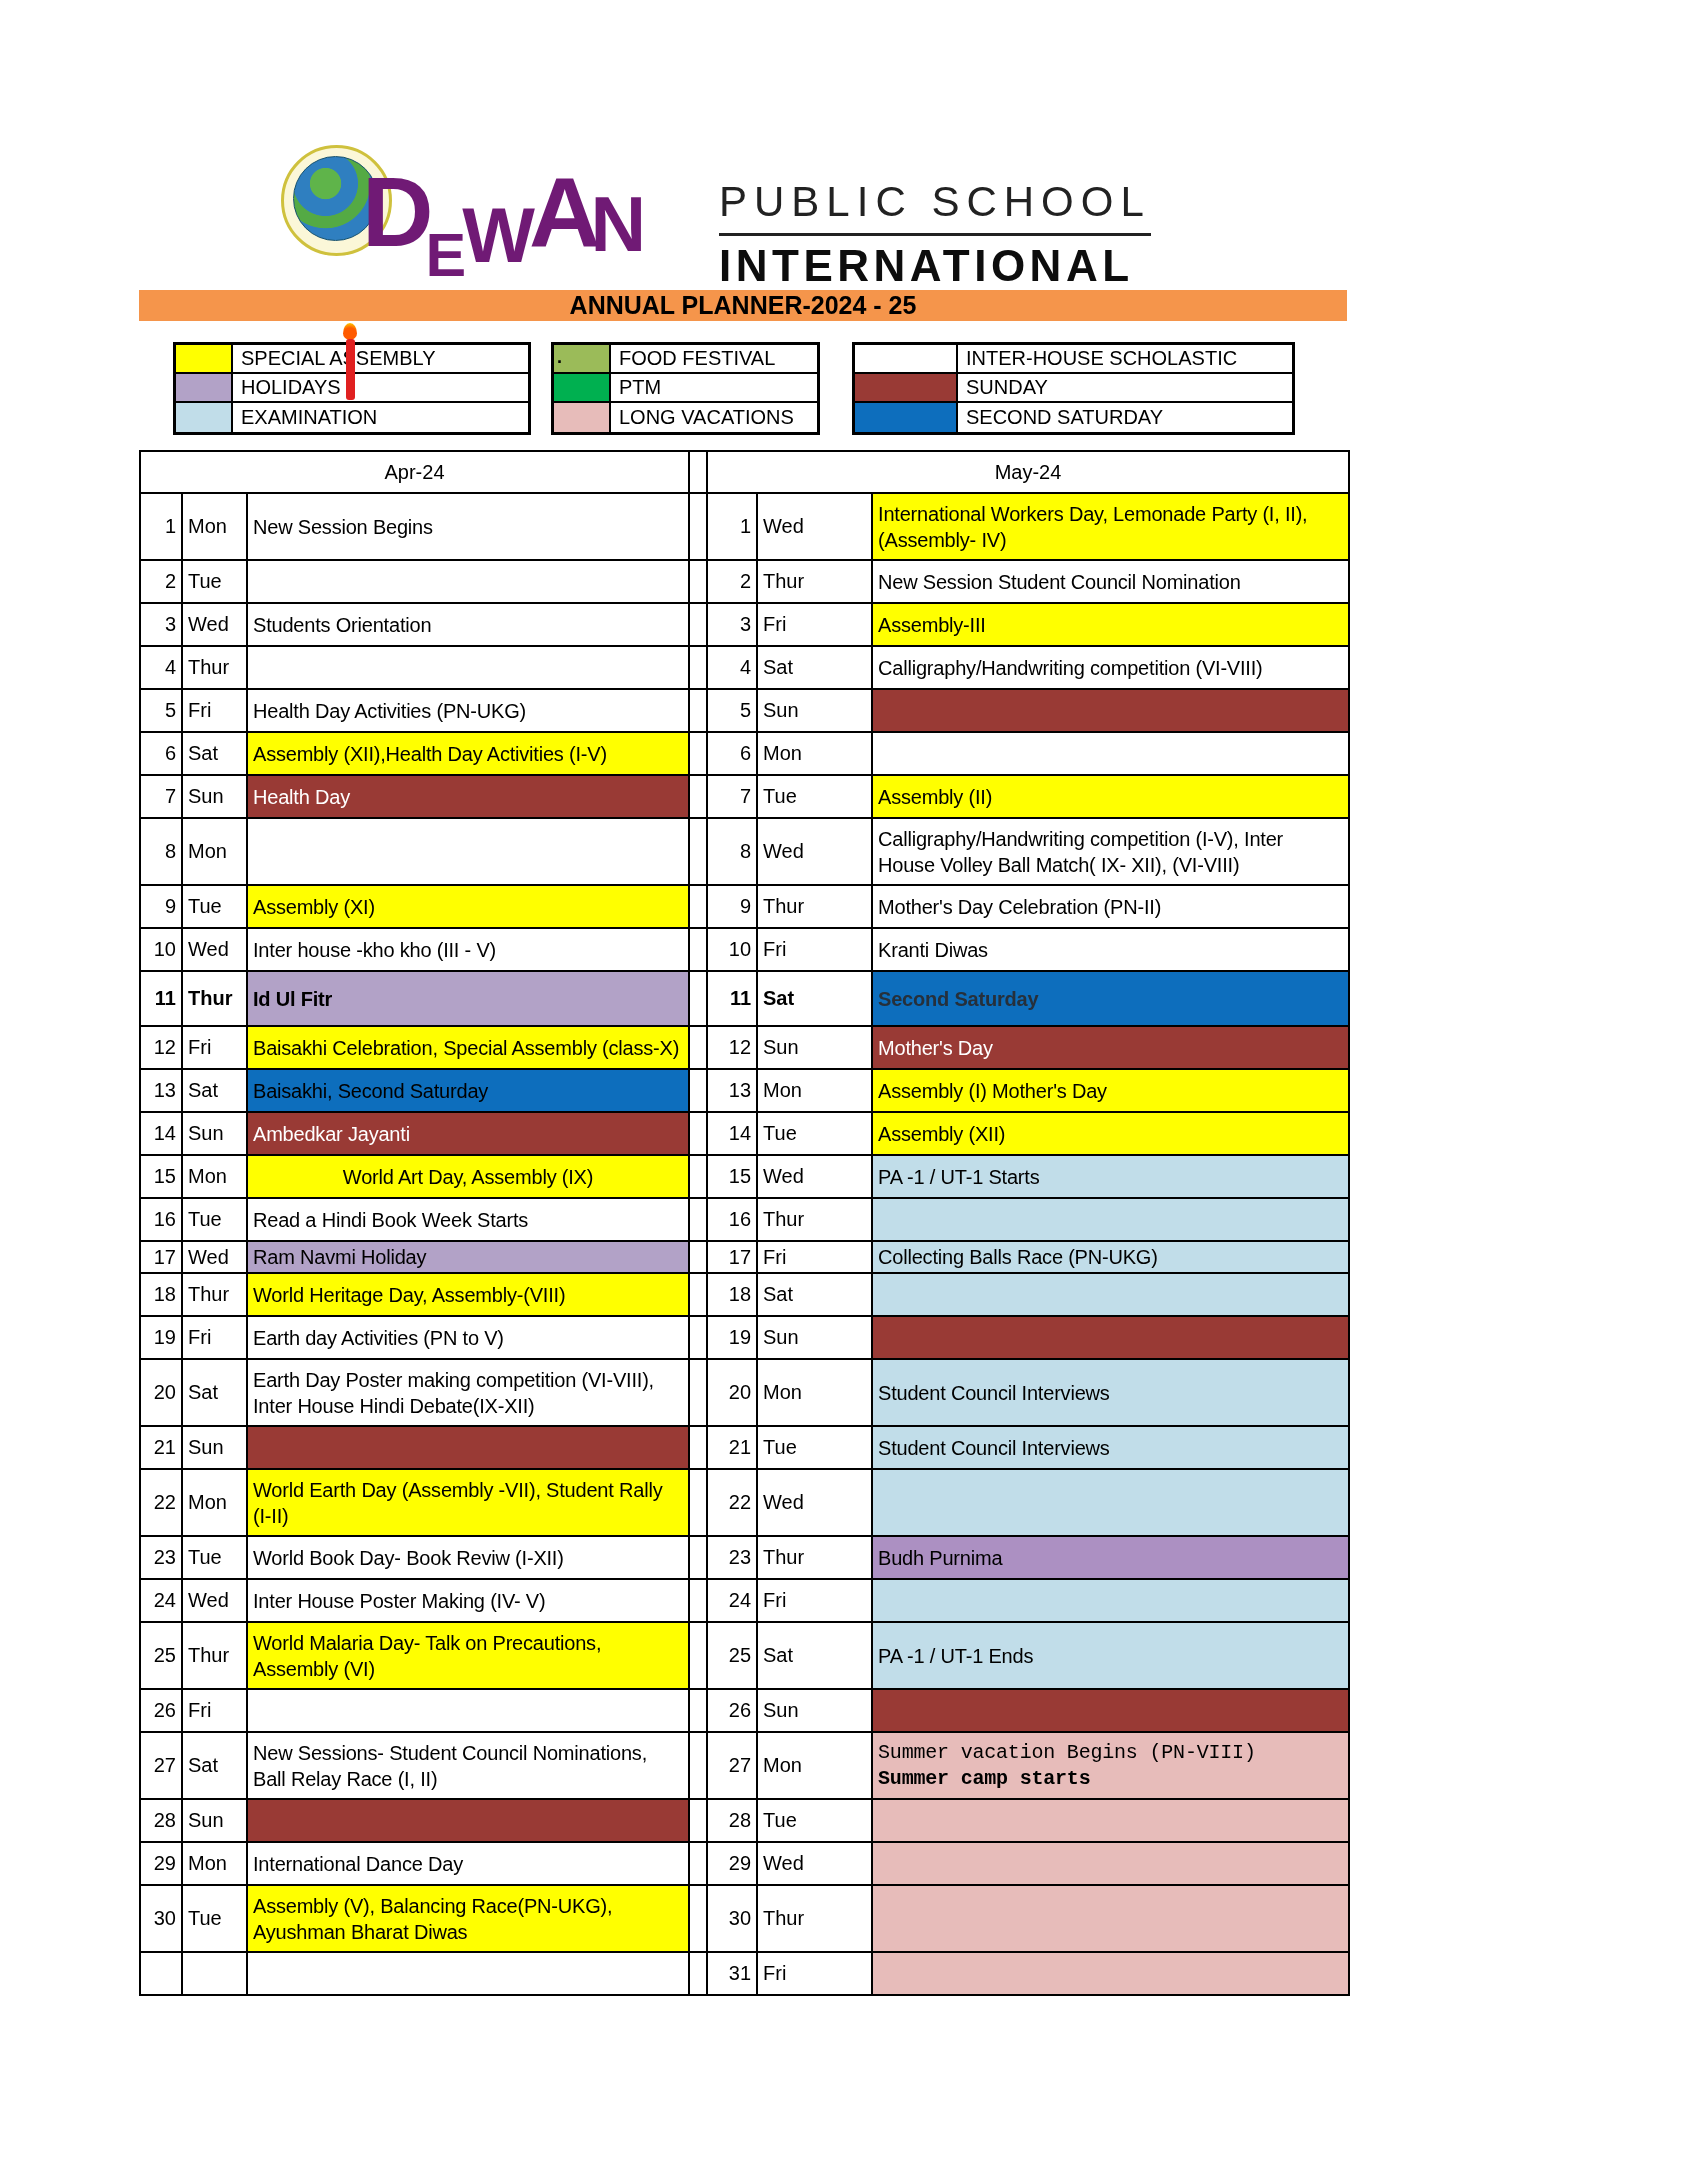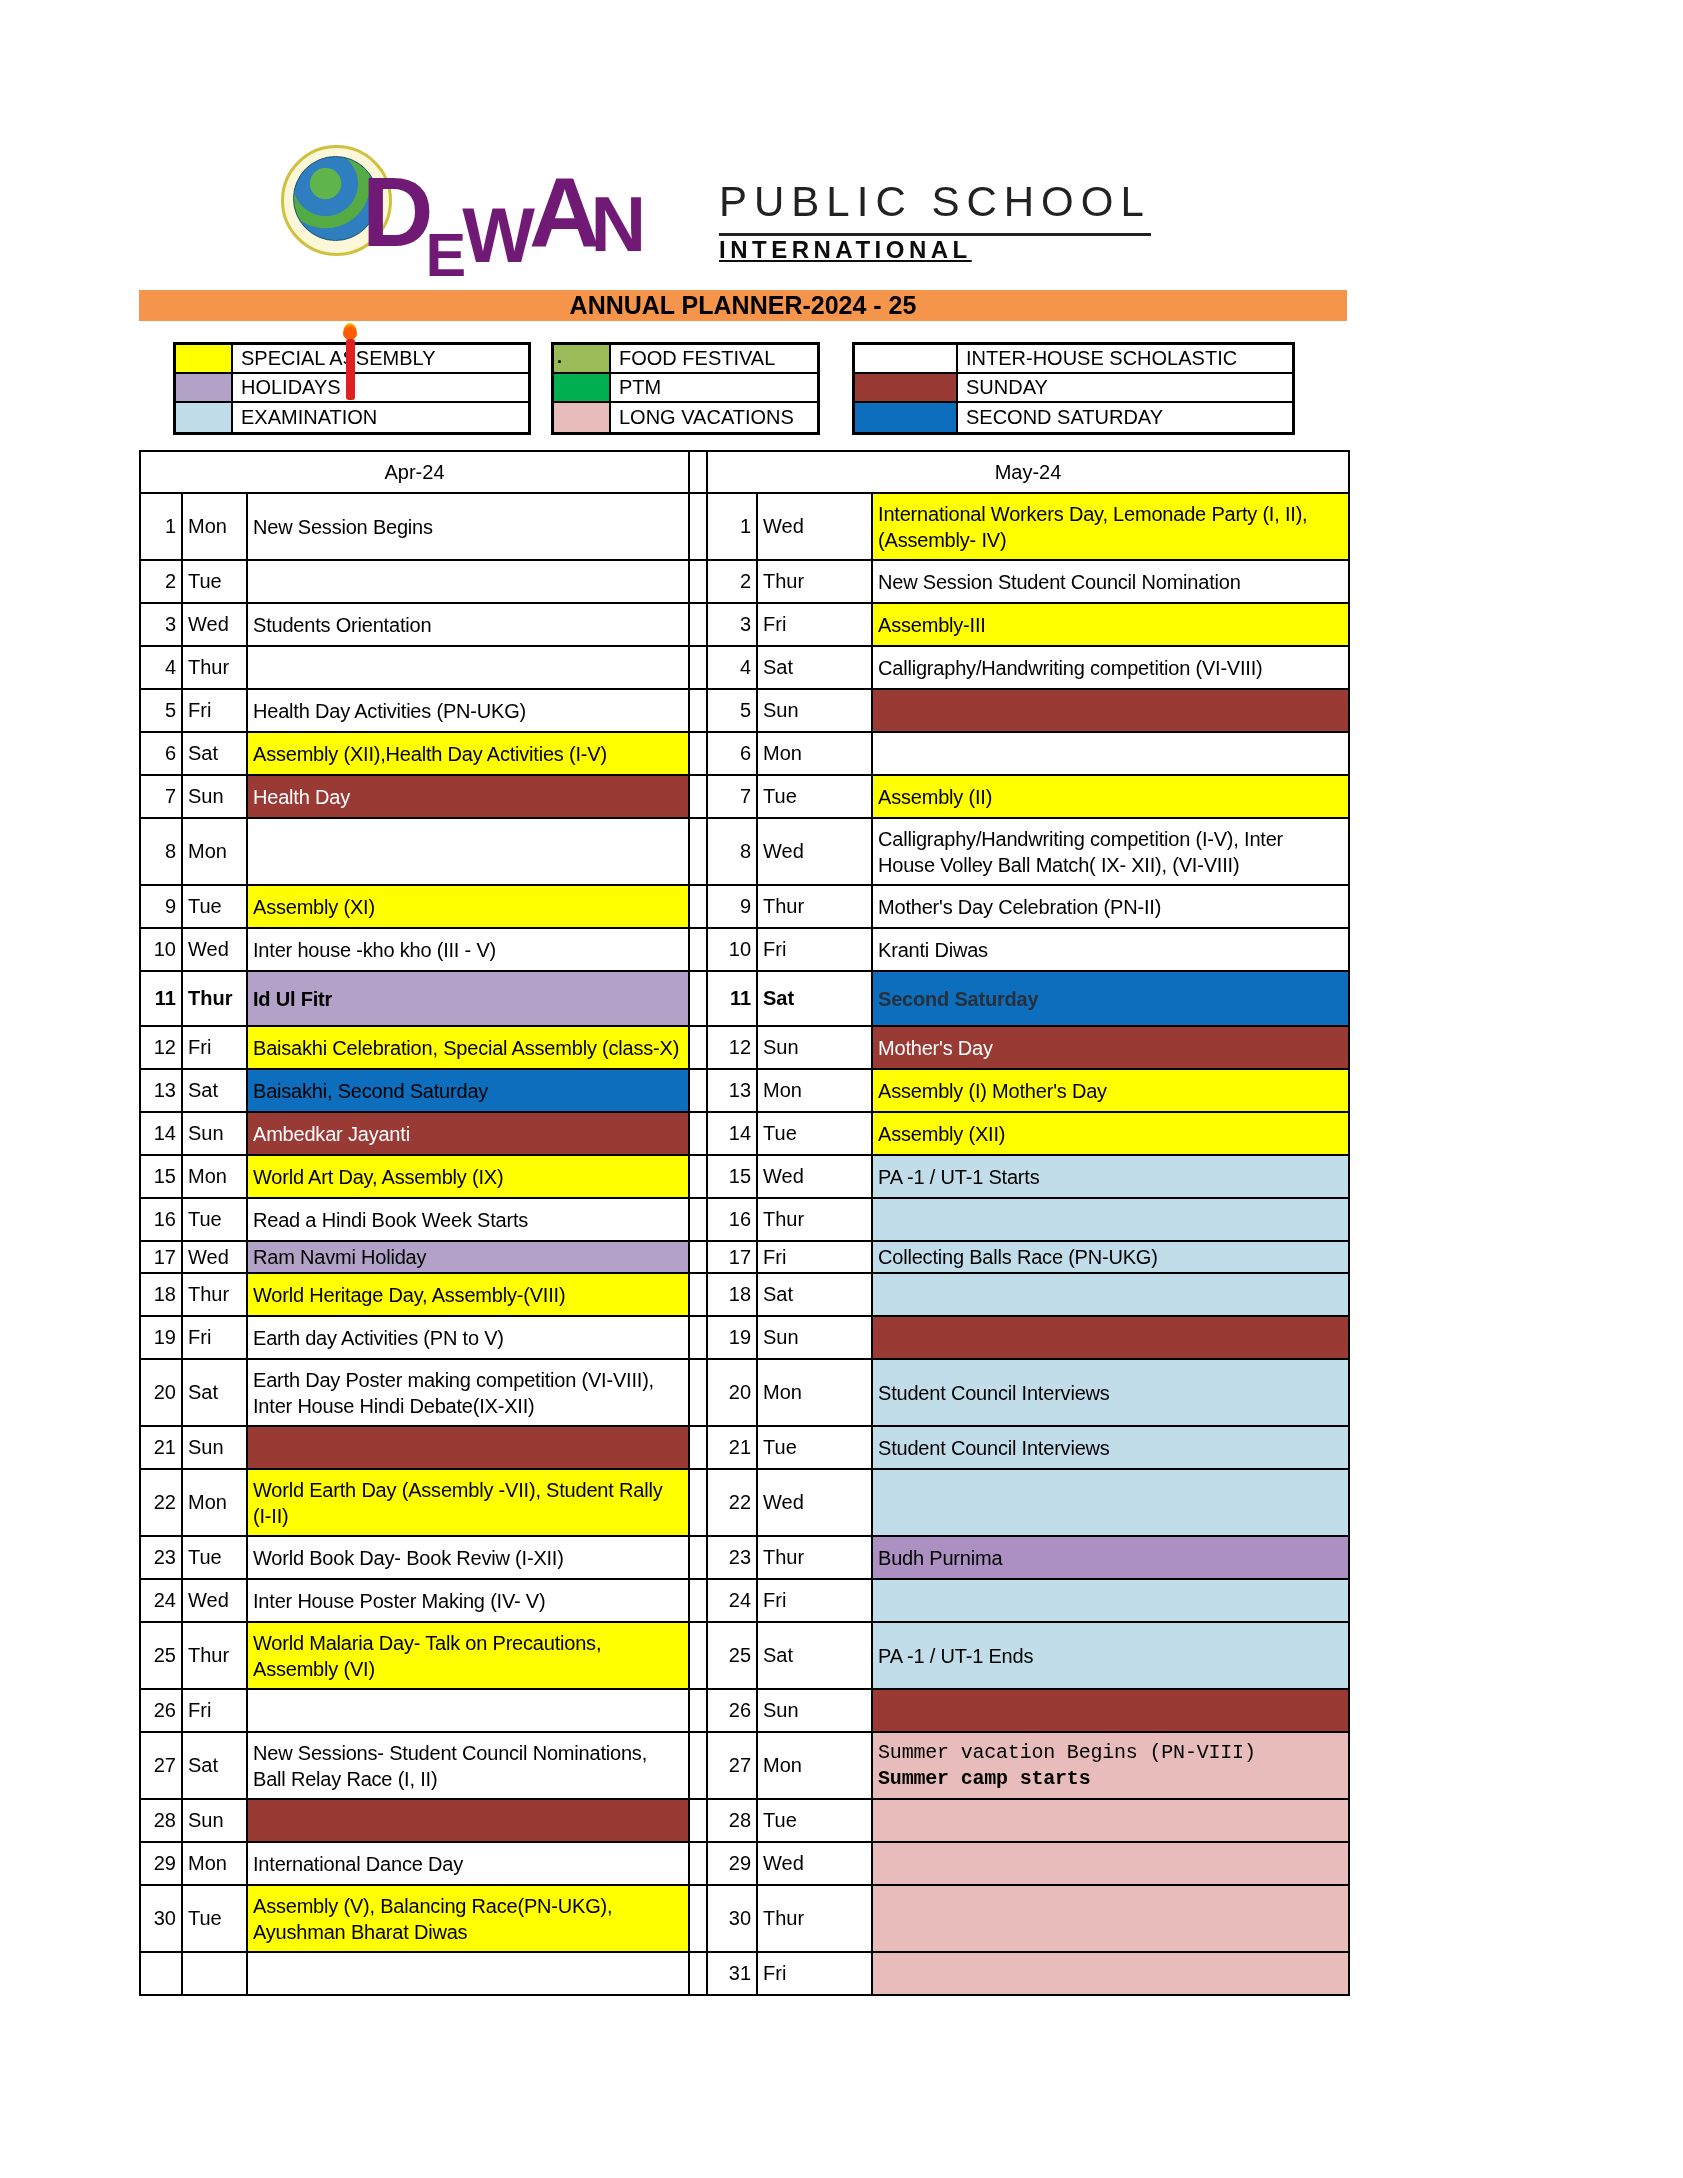--- a/index.html
+++ b/index.html
@@ -27,21 +27,21 @@
   .logo-name{position:absolute;left:362px;top:162px;width:347px;color:#701a75;font-weight:bold;white-space:nowrap;}
   .logo-name span{display:inline-block;line-height:1;}
   .logo-name span:nth-child(1){font-size:99px;}
   .logo-name span:nth-child(2){font-size:61px;transform:translateY(30px);margin-left:-8px;}
   .logo-name span:nth-child(3){font-size:77px;transform:translateY(16px);margin-left:-4px;}
   .logo-name span:nth-child(4){font-size:99px;margin-left:-6px;}
   .logo-name span:nth-child(5){font-size:77px;transform:translateY(5px);margin-left:-10px;}
   .logo-right{position:absolute;left:719px;top:178px;width:416px;}
   .logo-line1{display:inline-block;font-size:42px;letter-spacing:7px;color:#222;
     border-bottom:3px solid #222;padding-bottom:7px;font-weight:500;white-space:nowrap;}
-  .logo-line2{font-size:24px;font-weight:bold;letter-spacing:4.5px;color:#0d0d0d;white-space:nowrap;text-decoration:underline;}
+  .logo-line2{font-size:44px;font-weight:bold;letter-spacing:4.5px;color:#0d0d0d;margin-top:5px;white-space:nowrap;}
   
   .banner{position:absolute;left:139px;top:290px;width:1208px;height:31px;
     display:flex;align-items:center;justify-content:center;
     font-weight:bold;font-size:25px;color:#000;}
   
   .legend-box{position:absolute;border:3px solid #000;background:#fff;box-sizing:border-box;}
   .legend-row{display:flex;height:29px;border-bottom:2px solid #000;position:relative;box-sizing:border-box;}
   .legend-row:last-child{border-bottom:none;}
   .legend-swatch{width:57px;border-right:2px solid #000;box-sizing:border-box;}
   .legend-box.wide-swatch .legend-swatch{width:103px;}
@@ -268,21 +268,21 @@
           <td class="c-day">Sun</td>
           <td class="c-event br3" style="background: rgb(153, 58, 53); color: rgb(255, 255, 255);">Ambedkar Jayanti</td>
           <td class="gap-cell"></td>
           <td class="c-num bl3">14</td>
           <td class="c-day">Tue</td>
           <td class="c-event br3" style="background: rgb(255, 255, 0);">Assembly (XII)</td>
         </tr>
         <tr style="height: 43px;">
           <td class="c-num bl3">15</td>
           <td class="c-day">Mon</td>
-          <td class="c-event br3" style="background: rgb(255, 255, 0);">World Art Day, Assembly (IX)</td>
+          <td class="c-event br3" style="background: rgb(255, 255, 0); text-align: center;">World Art Day, Assembly (IX)</td>
           <td class="gap-cell"></td>
           <td class="c-num bl3">15</td>
           <td class="c-day">Wed</td>
           <td class="c-event br3" style="background: rgb(193, 221, 233);">PA -1 / UT-1 Starts</td>
         </tr>
         <tr style="height: 43px;">
           <td class="c-num bl3">16</td>
           <td class="c-day">Tue</td>
           <td class="c-event br3">Read a Hindi Book Week Starts</td>
           <td class="gap-cell"></td>

